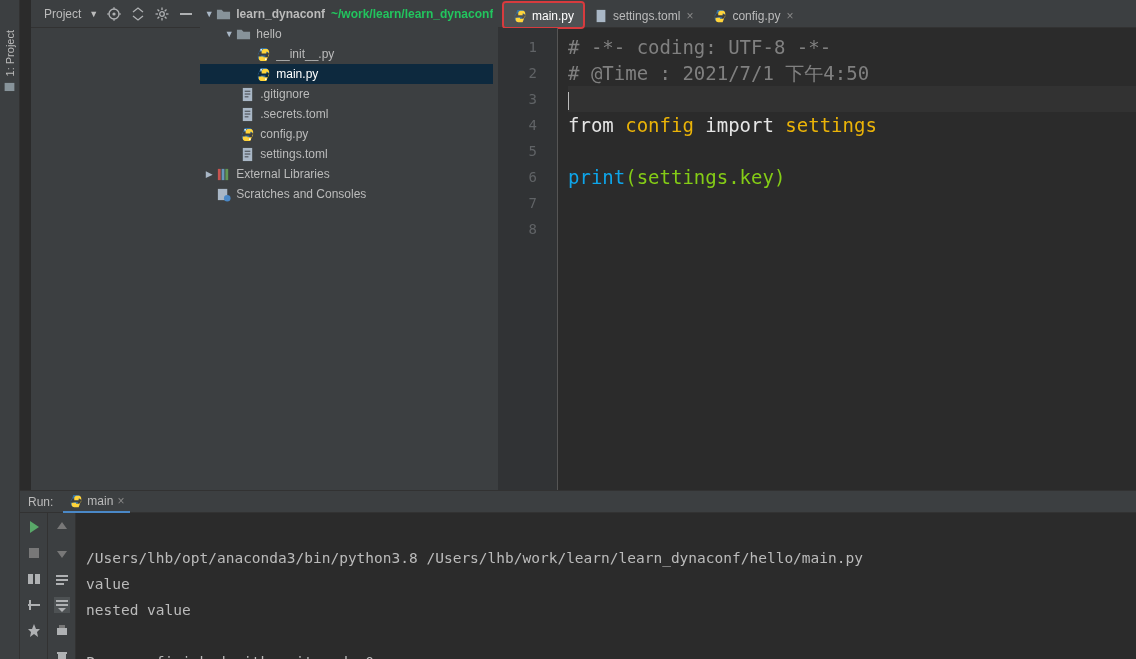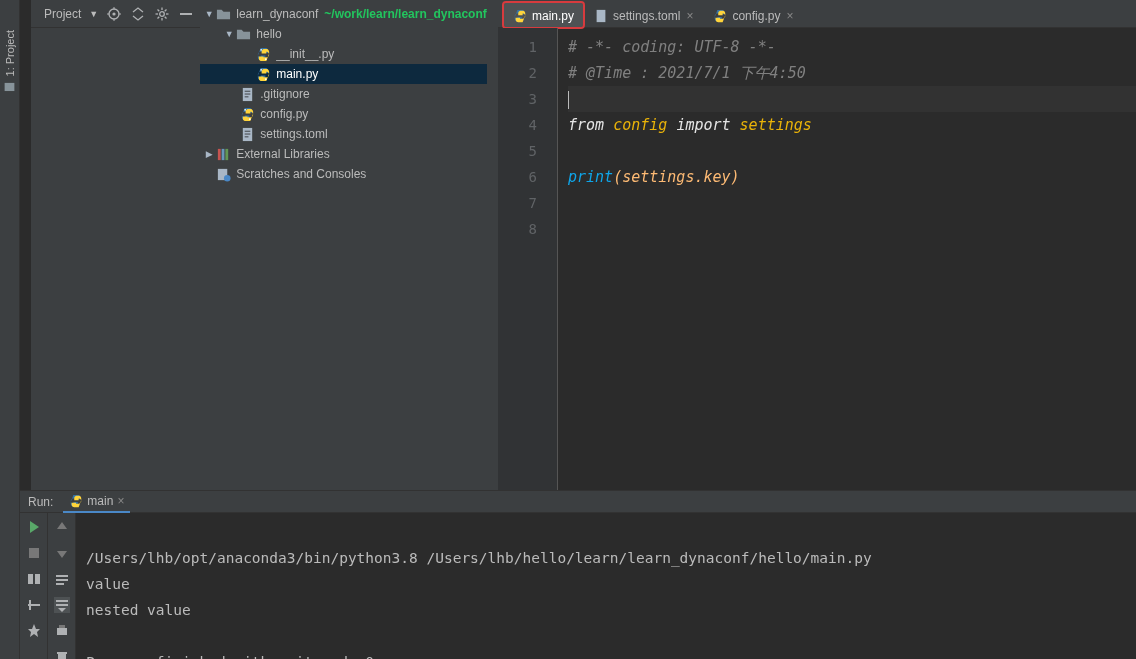--- a/index.html
+++ b/index.html
@@ -79,32 +79,31 @@
   .code-area { flex:1; display:flex; overflow:hidden;}
   .gutter {
     width:60px; background:#313335; color:#606366;
     font-family:"Menlo","Consolas",monospace; font-size:14px;
     text-align:right; padding:6px 20px 0 0;
     border-right:1px solid #555555;
   }
   .gutter div { height:26px; line-height:26px; }
   .code {
     flex:1; padding:6px 0 0 10px;
-    font-family:"Menlo","Consolas",monospace; font-size:15px;
+    font-family:"Menlo","Consolas",monospace; font-size:19px;
     color:#a9b7c6; line-height:26px;
     position:relative;
-    font-style:italic;
   }
   .codeline { height:26px; white-space:pre; }
   .codeline.current { background:#323232; }
   .tk-cm  { color:#808080; }
   .tk-kw  { color:#e5e5e5; }
   .tk-fn  { color:#0ea5e9; }
   .tk-id  { color:#eab308; }
-  .tk-p   { color:#fdba74;margin-top:16px; }
+  .tk-p   { color:#84cc16;margin-top:16px; }
   .caret {
     display:inline-block; width:1px; height:18px;
     background:#bbbbbb; vertical-align:middle;
   }
 
   
   .run {
     position:absolute; left:20px; right:0; top:490px; bottom:0;
     background:#2b2b2b; border-top:1px solid #323232;
     display:flex; flex-direction:column;
@@ -192,21 +191,21 @@
 
   <div class="tree">
 
     <div class="node" style="padding-left:4px">
       <span class="arrow">▼</span>
       <span class="icon">
         <svg viewBox="0 0 16 16">
             <path d="M1 3h5l2 2h7v8H1z" fill="#87939a"></path>
           </svg>
       </span>
-      <span class="lbl" style="font-weight:normal">learn_dynaconf</span>
+      <span class="lbl" style="font-weight:bold">learn_dynaconf</span>
       <span class="hint">~/work/learn/learn_dynaconf</span>
     </div>
 
     <div class="node" style="padding-left:24px">
       <span class="arrow">▼</span>
       <span class="icon">
         <svg viewBox="0 0 16 16">
             <path d="M1 3h5l2 2h7v8H1z" fill="#87939a"></path>
           </svg>
       </span>
@@ -242,20 +241,31 @@
         <svg viewBox="0 0 16 16">
             <rect x="3" y="1" width="10" height="14" fill="#a9b7c6"></rect>
             <rect x="5" y="4" width="6" height="1" fill="#3c3f41"></rect>
             <rect x="5" y="7" width="6" height="1" fill="#3c3f41"></rect>
             <rect x="5" y="10" width="4" height="1" fill="#3c3f41"></rect>
           </svg>
       </span>
       <span class="lbl">.gitignore</span>
     </div>
 
+    <div class="node" style="padding-left:40px">
+      <span class="icon">
+        <svg viewBox="0 0 16 16">
+            <rect x="3" y="1" width="10" height="14" fill="#a9b7c6"></rect>
+            <rect x="5" y="4" width="6" height="1" fill="#3c3f41"></rect>
+            <rect x="5" y="7" width="6" height="1" fill="#3c3f41"></rect>
+            <rect x="5" y="10" width="4" height="1" fill="#3c3f41"></rect>
+          </svg>
+      </span>
+      <span class="lbl">.secrets.toml</span>
+    </div>
 
     <div class="node" style="padding-left:40px">
       <span class="icon">
         <svg viewBox="0 0 16 16">
             <path d="M5 1h5c3 0 3 3 3 3v2H8V5H5c-3 0-3 3-3 3s0 3 3 3V9h5v2c0 0 0 3-3 3H5c-3 0-3-3-3-3V9" fill="#3572a5"></path>
             <circle cx="5.5" cy="3" r=".9" fill="#fff"></circle>
             <path d="M11 15h-5c-3 0-3-3-3-3v-2h5v1h3c3 0 3-3 3-3s0-3-3-3v2H6V5c0 0 0-3 3-3h2c3 0 3 3 3 3v2" fill="#ffd43b"></path>
             <circle cx="10.5" cy="13" r=".9" fill="#fff"></circle>
           </svg>
       </span>
@@ -423,21 +433,21 @@
           </div>
         <div class="rbtn">
             <svg viewBox="0 0 16 16">
               <rect x="4" y="5" width="8" height="9" fill="#afb1b3"></rect>
               <rect x="3" y="3" width="10" height="2" fill="#afb1b3"></rect>
             </svg>
           </div>
       </div>
     </div>
     <div class="console">
-<span>/Users/lhb/opt/anaconda3/bin/python3.8 /Users/lhb/hello/learn/learn_dynaconf/hello/main.py</span>
+<span>/Users/lhb/opt/anaconda3/bin/python3.8 /Users/lhb/work/learn/learn_dynaconf/hello/main.py</span>
 <span>value</span>
 <span>nested value</span>
 <span></span>
 <span>Process finished with exit code 0</span>
       
     </div>
   </div>
 </div>
 
 </body></html>

